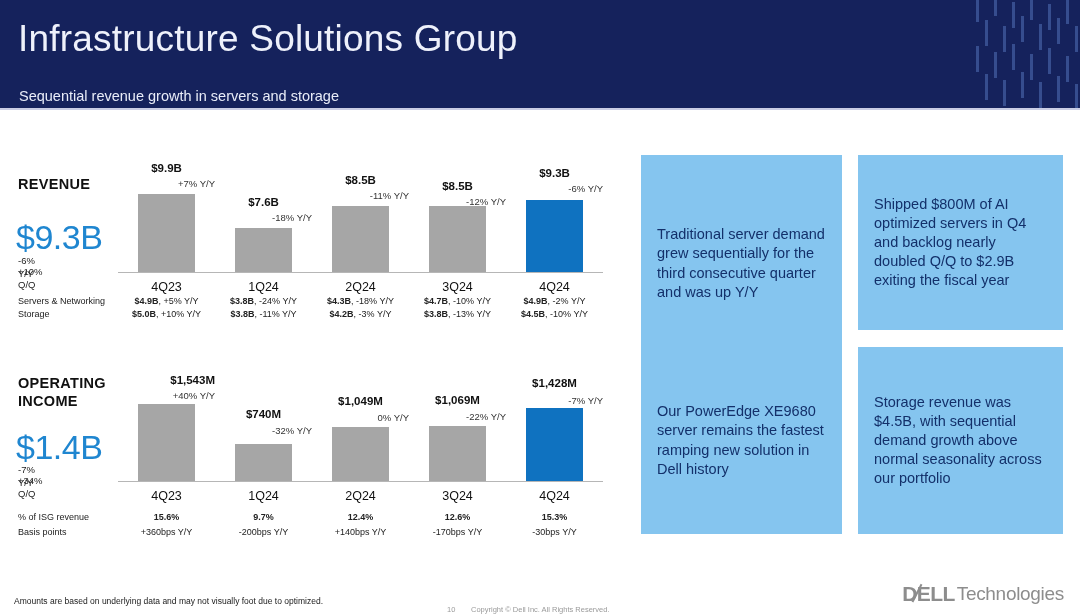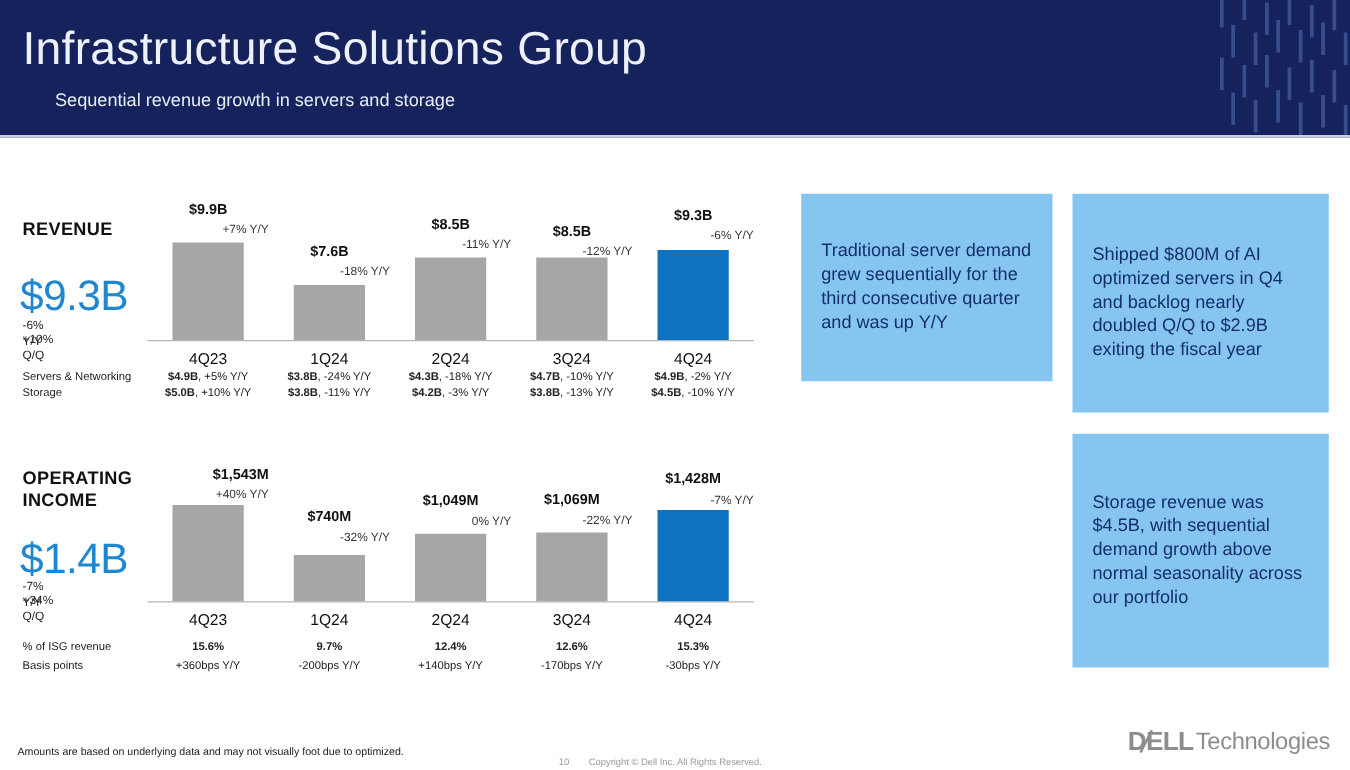--- a/index.html
+++ b/index.html
@@ -23,22 +23,22 @@
   .hdr-pattern{
     position:absolute;right:0;top:0;width:110px;height:108px;
     overflow:hidden;opacity:.9;
   }
   .hdr-title{
     position:absolute;left:18px;top:20px;
     font-size:37px;font-weight:400;color:#eef1fb;
     letter-spacing:.2px;line-height:1.05;text-align:center;
   }
   .hdr-sub{
-    position:absolute;left:19px;top:73px;
-    font-size:14.5px;font-weight:400;color:#e8ecf8;margin-left:25px;
+    position:absolute;left:19px;top:88px;
+    font-size:14.5px;font-weight:400;color:#e8ecf8;
   }
 
   
   .section{position:absolute;left:0;}
   .sec-label{
     position:absolute;left:18px;
     font-size:14.5px;font-weight:bold;color:#111;
     letter-spacing:.3px;line-height:1.25;
   }
   .sec-big{
@@ -264,25 +264,28 @@
     <div class="cell" style="left:409px;top:512px;width:97px;font-weight:bold;">12.6%</div>
     <div class="cell" style="left:506px;top:512px;width:97px;font-weight:bold;">15.3%</div>
 
     <div class="cell" style="left:118px;top:527px;width:97px;">+360bps Y/Y</div>
     <div class="cell" style="left:215px;top:527px;width:97px;">-200bps Y/Y</div>
     <div class="cell" style="left:312px;top:527px;width:97px;">+140bps Y/Y</div>
     <div class="cell" style="left:409px;top:527px;width:97px;">-170bps Y/Y</div>
     <div class="cell" style="left:506px;top:527px;width:97px;">-30bps Y/Y</div>
   </div>
 
-  <div class="callout" style="left:641px;top:155px;width:201px;height:150px;">
+  <div class="callout" style="left:641px;top:155px;width:201px;height:217px;">
     <p>Traditional server demand grew sequentially for the third consecutive quarter and was up Y/Y</p>
   </div>
   <div class="callout" style="left:858px;top:155px;width:205px;height:175px;">
     <p>Shipped $800M of AI optimized servers in Q4 and backlog nearly doubled Q/Q to $2.9B exiting the fiscal year</p>
+  </div>
+  <div class="callout" style="left:641px;top:347px;width:201px;height:187px;">
+    <p>Our PowerEdge XE9680 server remains the fastest ramping new solution in Dell history</p>
   </div>
   <div class="callout" style="left:858px;top:347px;width:205px;height:187px;">
     <p>Storage revenue was $4.5B, with sequential demand growth above normal seasonality across our portfolio</p>
   </div>
 
   <div class="foot-note">Amounts are based on underlying data and may not visually foot due to optimized.</div>
   <div class="foot-page">10</div>
   <div class="foot-copy">Copyright © Dell Inc. All Rights Reserved.</div>
 
   <div class="logo">

